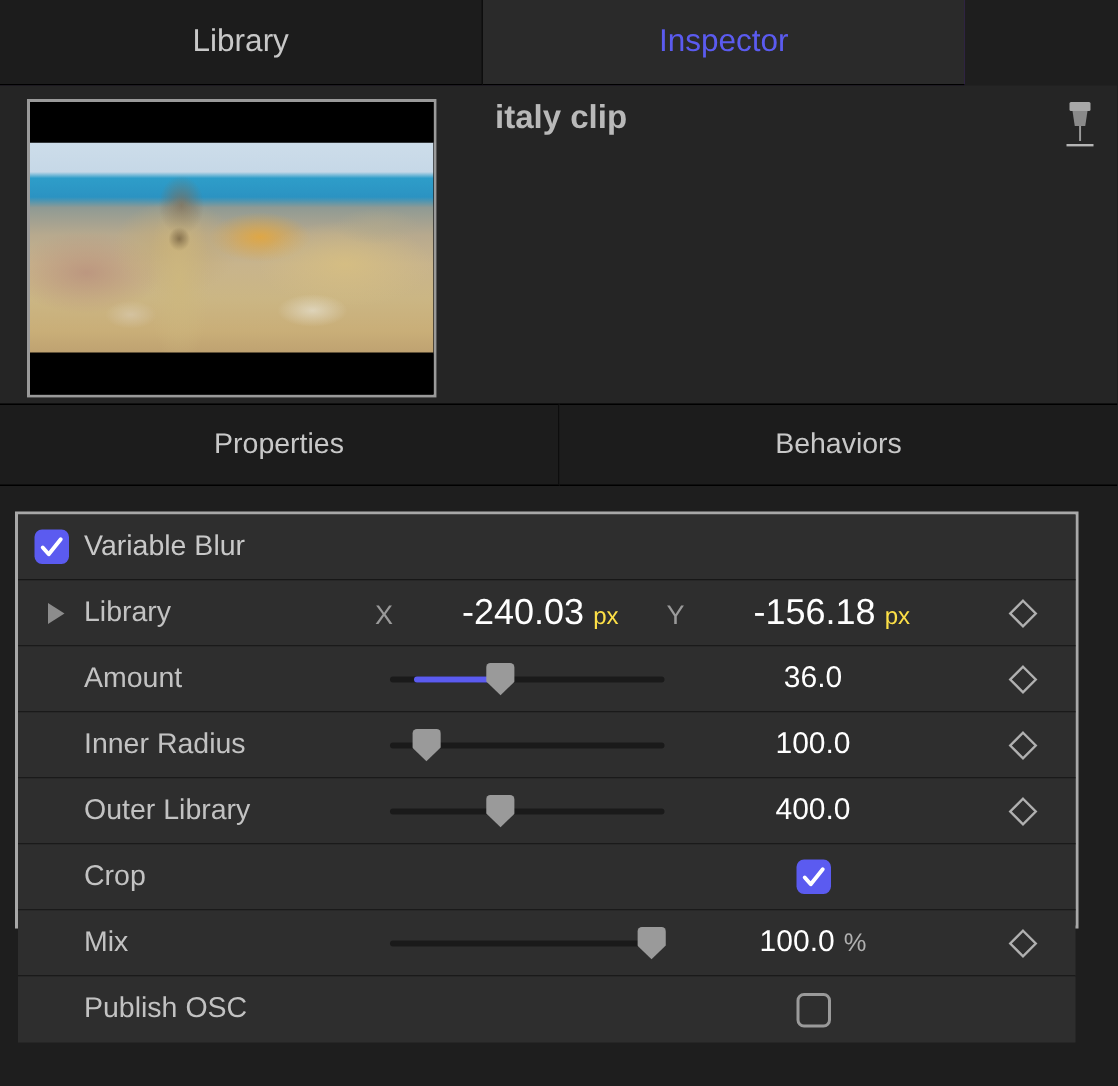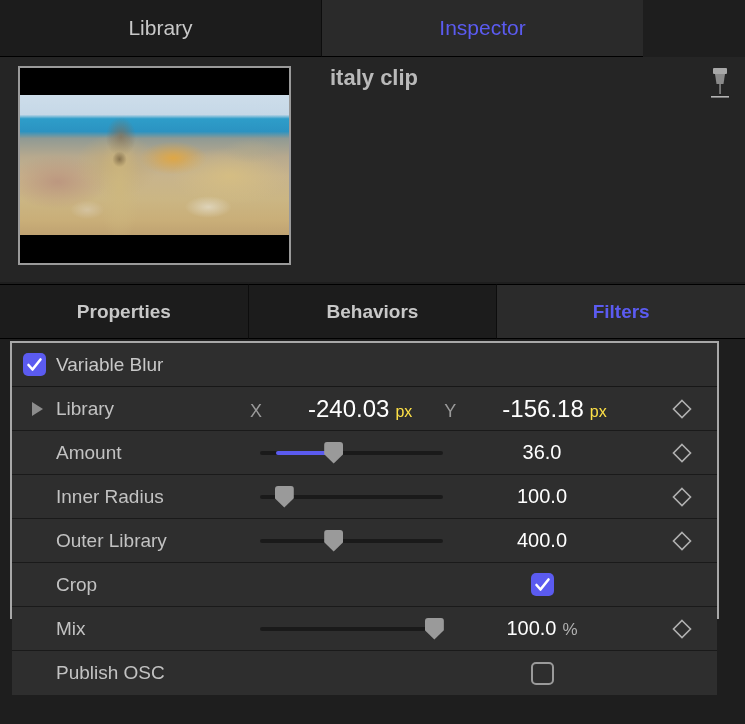--- a/index.html
+++ b/index.html
@@ -61,21 +61,21 @@
       radial-gradient(ellipse 38px 16px at 86% 40%, rgba(176,168,140,0.7) 0%, rgba(176,168,140,0) 75%),
       radial-gradient(ellipse 30px 14px at 70% 80%, rgba(238,238,232,0.55) 0%, rgba(238,238,232,0) 78%),
       radial-gradient(ellipse 22px 12px at 25% 82%, rgba(224,214,200,0.45) 0%, rgba(224,214,200,0) 78%);
   }
   .pic-bar-top, .pic-bar-bottom { position: absolute; left: 0; width: 100%; height: 27px; background: #000; }
   .pic-bar-top { top: 0; } .pic-bar-bottom { bottom: 0; }
   .clip-title { position: absolute; left: 305px; top: 8px; font-size: 22px; font-weight: bold; color: #b9b9b9; margin-left: 25px; }
   .pin { position: absolute; right: 10px; top: 7px; width: 30px; height: 40px; }
 
   
-  .sectabs { position: absolute; left: 0; top: 284px; width: 745px; height: 41px; display: flex; font-weight: bold; }
+  .sectabs { position: absolute; left: 0; top: 269px; width: 745px; height: 41px; display: flex; }
   .sectab {
     flex: 1 1 0; height: 55px;
     display: flex; align-items: center; justify-content: center;
     font-size: 19px; color: #c8c8c8;
     background: #1c1c1c;
     border-right: 1px solid #0d0d0d;
     border-bottom: 1px solid #000;
     border-top: 1px solid #000;
   }
   .sectab.active { background: #2b2b2b; color: #5b5bf0; }
@@ -157,23 +157,20 @@
       </svg>
     </div>
   </div>
 
   <div class="sectabs">
     <div class="sectab">
       <span>Properties</span>
     </div>
     <div class="sectab">
       <span>Behaviors</span>
-    </div>
-    <div class="sectab active">
-      <span>Filters</span>
     </div>
   </div>
 
   <div class="panel">
     <div class="panel-head">
       <div class="checkbox on">
         <svg width="23" height="23" viewBox="0 0 23 23">
           <path d="M5.5 12 L9.5 16.5 L17.5 6.5" stroke="#ffffff" stroke-width="2.6" fill="none" stroke-linecap="round" stroke-linejoin="round"></path>
         </svg>
       </div>

